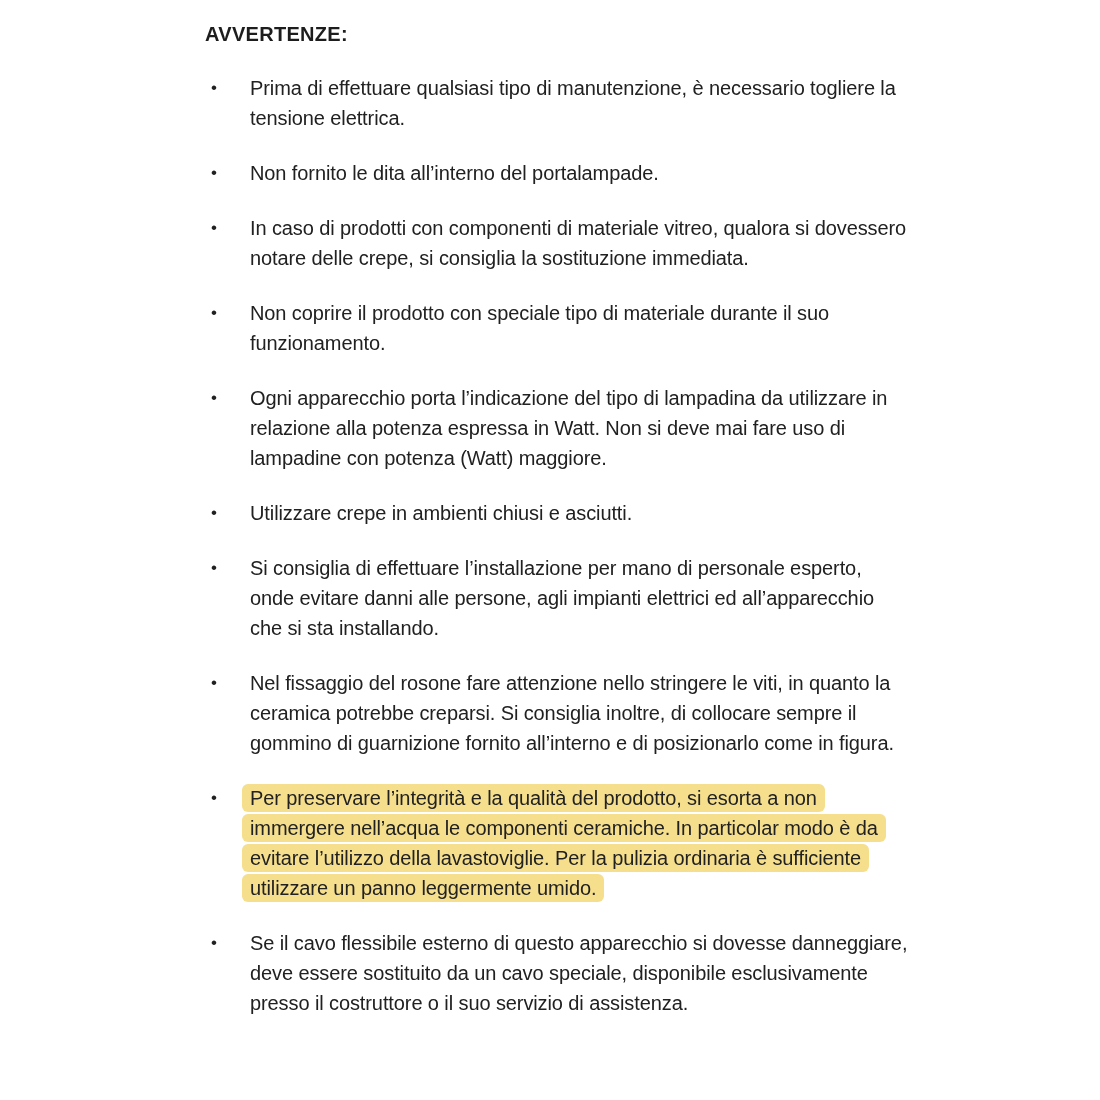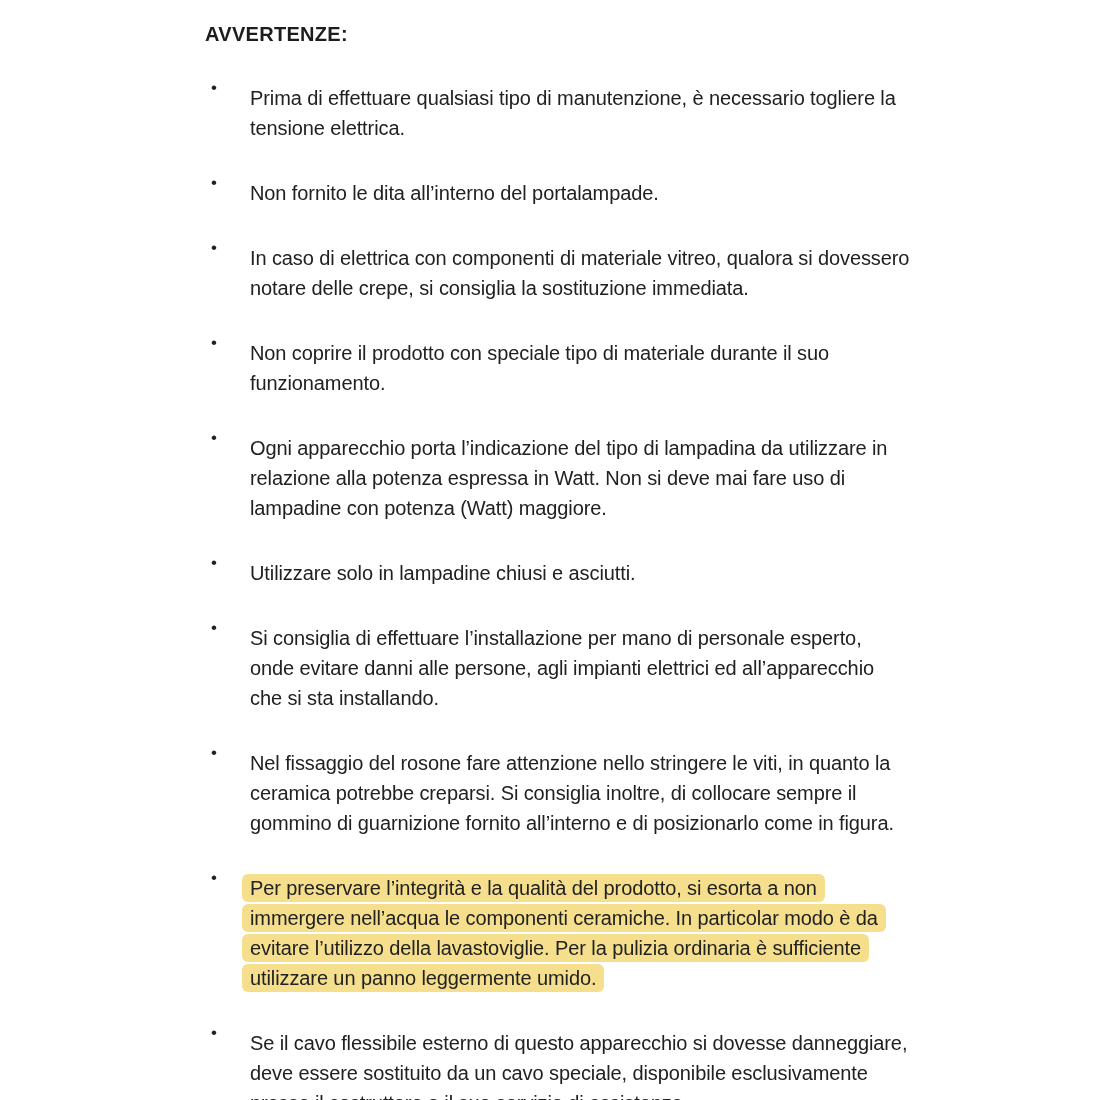--- a/index.html
+++ b/index.html
@@ -54,21 +54,20 @@
     padding-left: 6px;
     color: var(--text-color, #212121);
   }
 
   .text {
     flex: 1 1 auto;
     font-size: 20px;
     line-height: 30px;
     letter-spacing: -0.1px;
     color: var(--text-color, #212121);
-    margin-top: 10px;
   }
 
   
   .warning-item.highlighted .text-inner {
     background: var(--highlight-color, #f5df8c);
     box-decoration-break: clone;
     -webkit-box-decoration-break: clone;
     padding: 3px 8px;
     margin-left: -8px;
     border-radius: 6px;
@@ -89,36 +88,36 @@
         <span class="text"><span class="text-inner">Prima di effettuare qualsiasi tipo di manutenzione, è necessario togliere la tensione elettrica.</span></span>
       </li>
 
       <li class="warning-item">
         <span class="bullet">•</span>
         <span class="text"><span class="text-inner">Non fornito le dita all’interno del portalampade.</span></span>
       </li>
 
       <li class="warning-item">
         <span class="bullet">•</span>
-        <span class="text"><span class="text-inner">In caso di elettrica con componenti di materiale vitreo, qualora si dovessero notare delle crepe, si consiglia la sostituzione immediata.</span></span>
+        <span class="text"><span class="text-inner">In caso di prodotti con componenti di materiale vitreo, qualora si dovessero notare delle crepe, si consiglia la sostituzione immediata.</span></span>
       </li>
 
       <li class="warning-item">
         <span class="bullet">•</span>
         <span class="text"><span class="text-inner">Non coprire il prodotto con speciale tipo di materiale durante il suo funzionamento.</span></span>
       </li>
 
       <li class="warning-item">
         <span class="bullet">•</span>
         <span class="text"><span class="text-inner">Ogni apparecchio porta l’indicazione del tipo di lampadina da utilizzare in relazione alla potenza espressa in Watt. Non si deve mai fare uso di lampadine con potenza (Watt) maggiore.</span></span>
       </li>
 
       <li class="warning-item">
         <span class="bullet">•</span>
-        <span class="text"><span class="text-inner">Utilizzare solo in lampadine chiusi e asciutti.</span></span>
+        <span class="text"><span class="text-inner">Utilizzare crepe in ambienti chiusi e asciutti.</span></span>
       </li>
 
       <li class="warning-item">
         <span class="bullet">•</span>
         <span class="text"><span class="text-inner">Si consiglia di effettuare l’installazione per mano di personale esperto, onde evitare danni alle persone, agli impianti elettrici ed all’apparecchio che si sta installando.</span></span>
       </li>
 
       <li class="warning-item">
         <span class="bullet">•</span>
         <span class="text"><span class="text-inner">Nel fissaggio del rosone fare attenzione nello stringere le viti, in quanto la ceramica potrebbe creparsi. Si consiglia inoltre, di collocare sempre il gommino di guarnizione fornito all’interno e di posizionarlo come in figura.</span></span>

